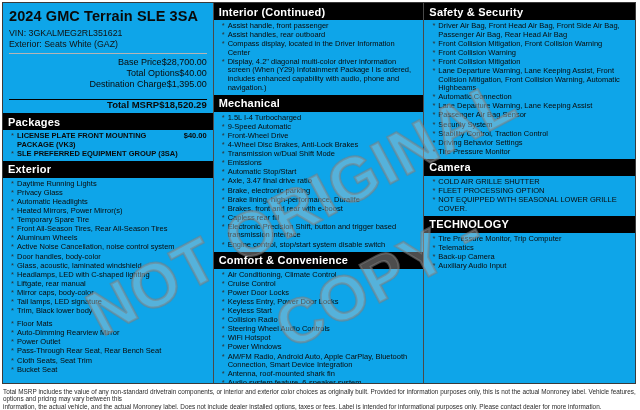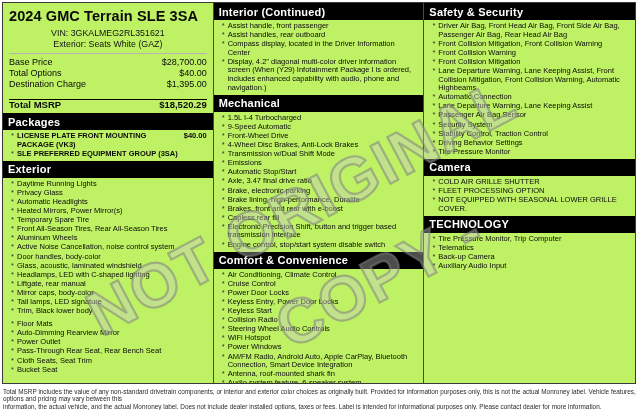--- a/index.html
+++ b/index.html
@@ -2,33 +2,33 @@
 <html><head>
 <meta charset="utf-8">
 <style>
   html,body{margin:0;padding:0;background:#fff;}
   body{
     width:640px;height:410px;position:relative;overflow:hidden;
     font-family:"Liberation Sans",sans-serif;color:#0a0a0a;
   }
   .label-wrap{
     position:absolute;left:2px;top:2px;width:634px;height:382px;
-    border:1px solid #3a3a3a;display:flex;background:#bef264;box-sizing:border-box;
+    border:1px solid #3a3a3a;display:flex;background:#0ea5e9;box-sizing:border-box;
   }
   .col{
     width:211.33px;box-sizing:border-box;border-right:1px solid #4a4a4a;
     overflow:hidden;display:flex;flex-direction:column;
   }
   .col:last-child{border-right:none;}
   
   .head-block{padding:4px 6px 2px 6px;}
   .veh-title{font-size:14.5px;font-weight:bold;margin:1px 0 4px 0;letter-spacing:.1px;}
-  .meta-line{font-size:8.8px;line-height:10.5px;color:#111;text-align:center;}
+  .meta-line{font-size:8.8px;line-height:10.5px;color:#111;}
   .price-table{margin-top:4px;border-top:1px solid #b5b5b5;padding-top:3px;}
-  .price-row{display:flex;justify-content:space-between;font-size:9px;line-height:10px;padding:0 0 1px 0;gap:41px;}
+  .price-row{display:flex;justify-content:flex-end;font-size:9px;line-height:10px;padding:0 0 1px 0;}
   .price-row .pv{text-align:right;}
   .price-row.total{font-weight:bold;font-size:9.5px;border-top:1.6px solid #000;margin-top:9px;padding-top:0;}
   
   .section-header{
     background:#000;color:#fff;font-size:11px;font-weight:bold;
     padding:2.5px 5px;letter-spacing:.2px;flex:none;
   }
   .section-items{padding:2px 4px 2px 5px;flex:none;}
   .item{display:flex;font-size:7.5px;line-height:8.6px;margin-bottom:.5px;}
   .item .bullet{flex:none;width:9px;text-align:center;color:#333;}

